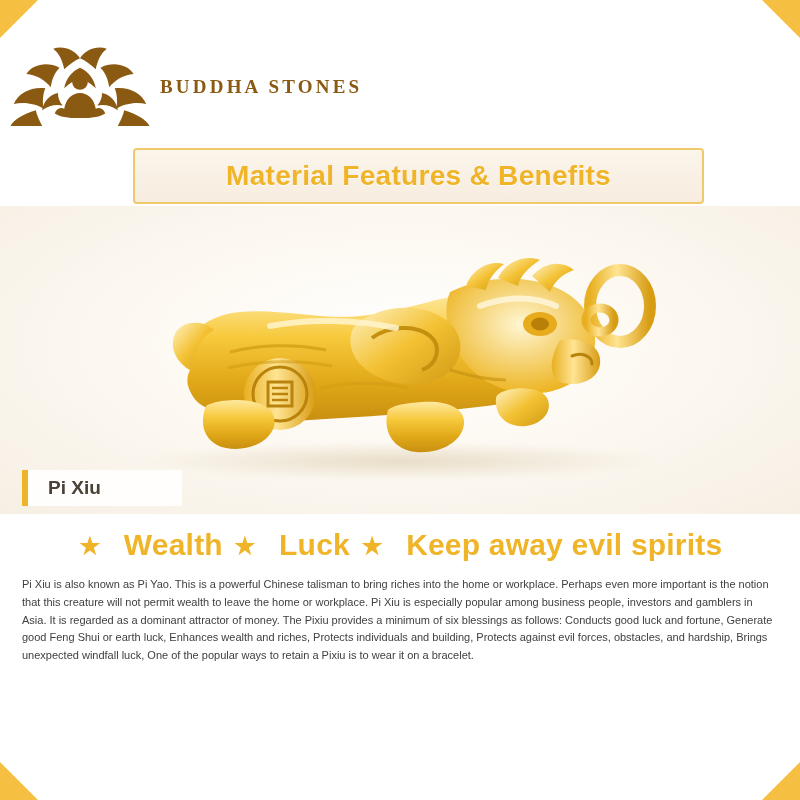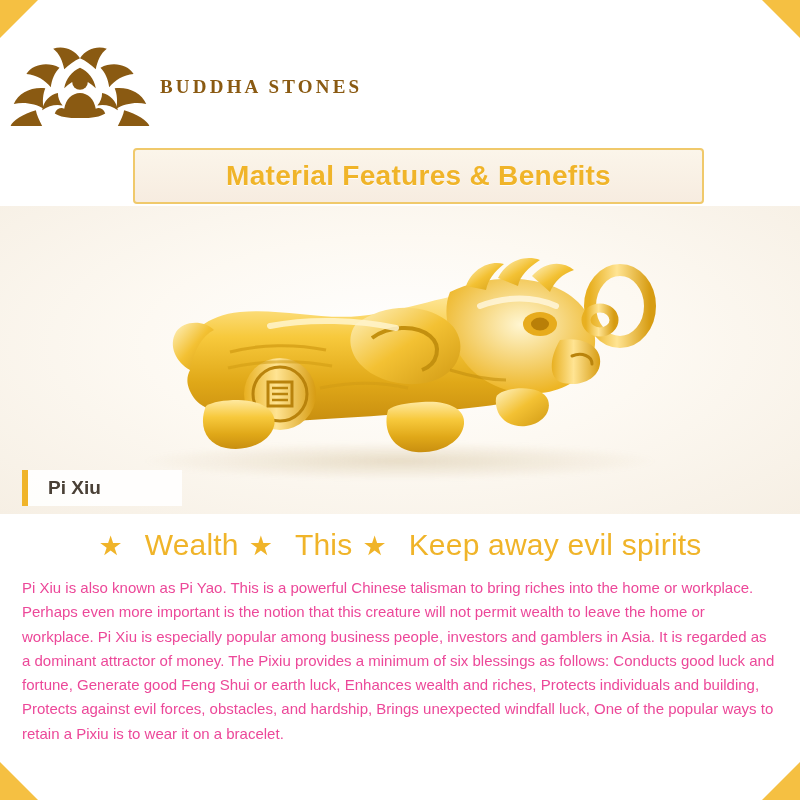--- a/index.html
+++ b/index.html
@@ -164,31 +164,31 @@
   .benefit-star {
     color: #f0b429;
     font-size: 27px;
     line-height: 1;
     position: relative;
     top: 1px;
   }
   .benefit-word {
     color: #f0b429;
     font-size: 30px;
-    font-weight: normal;
+    font-weight: bold;
     letter-spacing: 0.2px;
     margin-left: 12px;
   }
 
   
   .body-text {
     padding: 10px 24px 0 22px;
-    font-size: 15px;
+    font-size: 11px;
     line-height: 1.62;
-    color: #ec4899;
+    color: #404040;
     text-align: left;
   }
 </style>
 </head>
 <body>
 
 <div class="page">
 
   <div class="corner corner-tl"></div>
   <div class="corner corner-tr"></div>
@@ -297,20 +297,20 @@
 
     <div class="label-chip">
       <span>Pi Xiu</span>
     </div>
   </div>
 
   <div class="benefits">
     <span class="benefit-star">★</span>
     <span class="benefit-word">Wealth</span>
     <span class="benefit-star">★</span>
-    <span class="benefit-word">This</span>
+    <span class="benefit-word">Luck</span>
     <span class="benefit-star">★</span>
     <span class="benefit-word">Keep away evil spirits</span>
   </div>
 
   <div class="body-text">Pi Xiu is also known as Pi Yao. This is a powerful Chinese talisman to bring riches into the home or workplace. Perhaps even more important is the notion that this creature will not permit wealth to leave the home or workplace. Pi Xiu is especially popular among business people, investors and gamblers in Asia. It is regarded as a dominant attractor of money. The Pixiu provides a minimum of six blessings as follows: Conducts good luck and fortune, Generate good Feng Shui or earth luck, Enhances wealth and riches, Protects individuals and building, Protects against evil forces, obstacles, and hardship, Brings unexpected windfall luck, One of the popular ways to retain a Pixiu is to wear it on a bracelet.</div>
 
 </div>
 
 </body></html>

